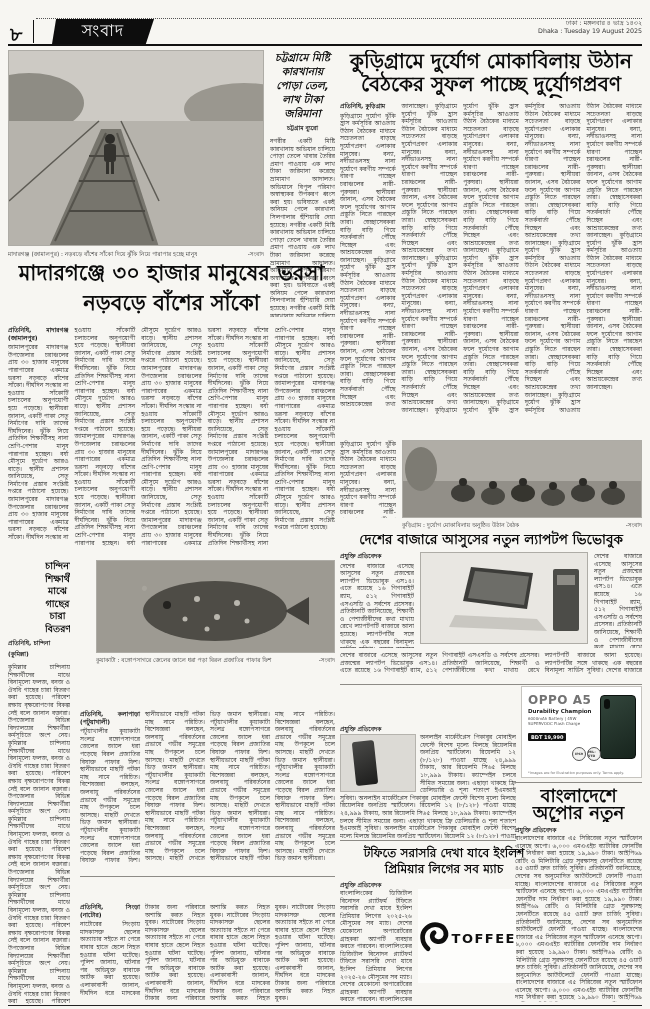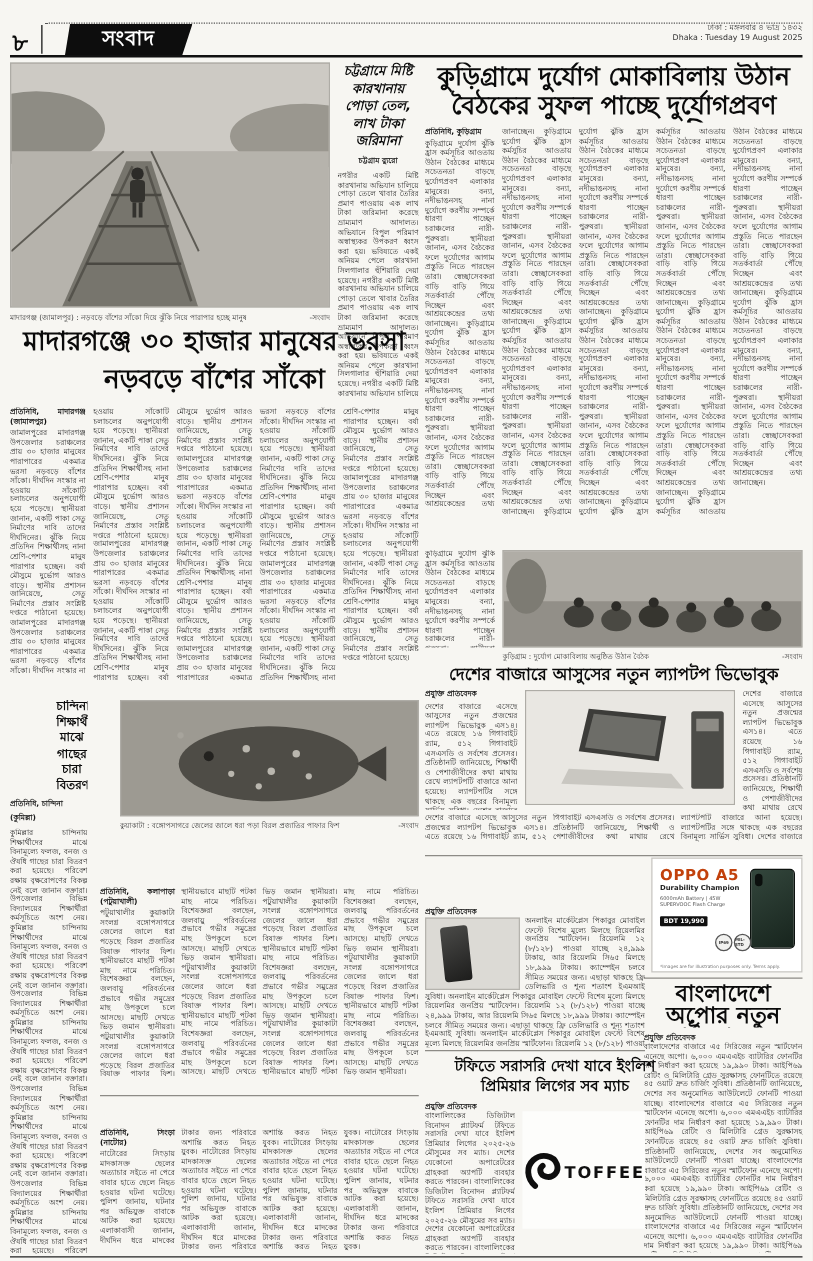--- a/index.html
+++ b/index.html
@@ -10,21 +10,21 @@
   .byline{display:block;font-weight:bold;font-size:6px;margin-bottom:2px;color:#111;}
   .hl{font-weight:bold;color:#0a0a0a;text-align:center;overflow:hidden;}
   .cols5{columns:5;column-gap:6px;}
   .cols4{columns:4;column-gap:5px;}
   .cols3{columns:3;column-gap:5px;}
   .cap{font-size:5.8px;color:#333;display:flex;justify-content:space-between;overflow:hidden;white-space:nowrap;}
   .cap .ct{overflow:hidden;text-overflow:ellipsis;margin-right:4px;}
   .rule{background:#8d8b86;height:1px;}
   .photo{overflow:hidden;background:#c4c1bb;border:1px solid #aeaca6;}
   .masthead{background:#0d0d0d;clip-path:polygon(4% 0,100% 0,92% 100%,0 100%);color:#fff;
-    display:flex;align-items:center;justify-content:center;font-weight:bold;font-size:16px;letter-spacing:1px;}
+    display:flex;align-items:center;justify-content:center;font-weight:normal;font-size:16px;letter-spacing:1px;}
   .dl{font-size:6.3px;line-height:8.2px;color:#333;text-align:right;}
   .adbox{background:#ffffff;border:1px solid #c6c4bf;}
   .pricebadge{background:#101010;color:#fff;font-size:5px;padding:1px 3px;font-weight:bold;border-radius:1px;}
   .circbadge{width:12px;height:12px;border-radius:50%;border:1px solid #555;color:#333;font-size:3.2px;
     display:flex;align-items:center;justify-content:center;background:#f2f2f0;font-weight:bold;}
   .phone{background:linear-gradient(150deg,#33463c,#17241d);border-radius:4px;border:1px solid #0c120f;position:relative;}
   .phone:after{content:"";position:absolute;top:3px;left:3px;width:6px;height:10px;border-radius:3px;background:#0b0f0d;}
   .logotype{font-weight:bold;letter-spacing:1.5px;color:#101010;}
 </style>
 </head>
@@ -168,21 +168,21 @@
   <div class="abs" style="left:340px;top:724px;width:176px;font-size:6px;font-weight:bold;">প্রযুক্তি প্রতিবেদক</div>
   <div class="abs bodytext" style="left:340px;top:733px;width:176px;height:105px;">
     <span style="float:left;width:74px;height:56px;margin:1px 4px 1px 0;background:#dcdad5;border:1px solid #b5b3ad;display:flex;align-items:center;justify-content:center;gap:5px;">
       <span style="width:22px;height:44px;background:linear-gradient(160deg,#4a4a48,#1d1d1c);border-radius:3px;transform:rotate(-6deg);display:inline-block;"></span>
       <span style="width:22px;height:44px;background:linear-gradient(200deg,#565654,#222;);border-radius:3px;transform:rotate(6deg);display:inline-block;"></span>
     </span>
     <span>অনলাইন মার্কেটপ্লেস পিকাবুর মোবাইল ফেস্টে বিশেষ মূল্যে মিলছে রিয়েলমির জনপ্রিয় স্মার্টফোন। রিয়েলমি ১২ (৮/১২৮) পাওয়া যাচ্ছে ২৪,৯৯৯ টাকায়, আর রিয়েলমি সি৬৫ মিলছে ১৮,৯৯৯ টাকায়। ক্যাম্পেইন চলবে সীমিত সময়ের জন্য। এছাড়া থাকছে ফ্রি ডেলিভারি ও শূন্য শতাংশ ইএমআই সুবিধা। অনলাইন মার্কেটপ্লেস পিকাবুর মোবাইল ফেস্টে বিশেষ মূল্যে মিলছে রিয়েলমির জনপ্রিয় স্মার্টফোন। রিয়েলমি ১২ (৮/১২৮) পাওয়া যাচ্ছে ২৪,৯৯৯ টাকায়, আর রিয়েলমি সি৬৫ মিলছে ১৮,৯৯৯ টাকায়। ক্যাম্পেইন চলবে সীমিত সময়ের জন্য। এছাড়া থাকছে ফ্রি ডেলিভারি ও শূন্য শতাংশ ইএমআই সুবিধা। অনলাইন মার্কেটপ্লেস পিকাবুর মোবাইল ফেস্টে বিশেষ মূল্যে মিলছে রিয়েলমির জনপ্রিয় স্মার্টফোন। রিয়েলমি ১২ (৮/১২৮) পাওয়া যাচ্ছে ২৪,৯৯৯ টাকায়, আর রিয়েলমি সি৬৫ মিলছে ১৮,৯৯৯ টাকায়। ক্যাম্পেইন চলবে সীমিত সময়ের জন্য। এছাড়া থাকছে ফ্রি ডেলিভারি ও শূন্য শতাংশ ইএমআই সুবিধা। অনলাইন মার্কেটপ্লেস পিকাবুর মোবাইল ফেস্টে বিশেষ মূল্যে মিলছে রিয়েলমির জনপ্রিয় স্মার্টফোন। রিয়েলমি ১২ (৮/১২৮) পাওয়া যাচ্ছে ২৪,৯৯৯ টাকায়, আর রিয়েলমি সি৬৫ মিলছে ১৮,৯৯৯ টাকায়। ক্যাম্পেইন চলবে সীমিত সময়ের জন্য। এছাড়া থাকছে ফ্রি ডেলিভারি ও শূন্য শতাংশ ইএমআই সুবিধা।</span>
   </div>
 
   <div class="abs adbox" style="left:521px;top:686px;width:121px;height:92px;">
-    <div style="position:absolute;left:6px;top:6px;font-size:12px;font-weight:bold;letter-spacing:0.5px;color:#c2410c;">OPPO A5</div>
+    <div style="position:absolute;left:6px;top:6px;font-size:12px;font-weight:bold;letter-spacing:0.5px;color:#737373;">OPPO A5</div>
     <div style="position:absolute;left:6px;top:21px;font-size:5.5px;font-weight:bold;color:#222;">Durability Champion</div>
     <div style="position:absolute;left:6px;top:29px;width:72px;font-size:4px;color:#555;line-height:5px;">6000mAh Battery | 45W SUPERVOOC Flash Charge</div>
     <div class="phone" style="position:absolute;right:5px;top:8px;width:34px;height:62px;"></div>
     <div class="pricebadge" style="position:absolute;left:6px;top:46px;">BDT 19,990</div>
     <div class="circbadge" style="position:absolute;left:50px;top:60px;">IP69</div>
     <div class="circbadge" style="position:absolute;left:65px;top:60px;">MIL-STD</div>
     <div style="position:absolute;left:6px;bottom:2px;font-size:3.5px;color:#777;">*Images are for illustration purposes only. Terms apply.</div>
   </div>
 
   <div class="abs rule" style="left:515px;top:782px;width:127px;"></div>

